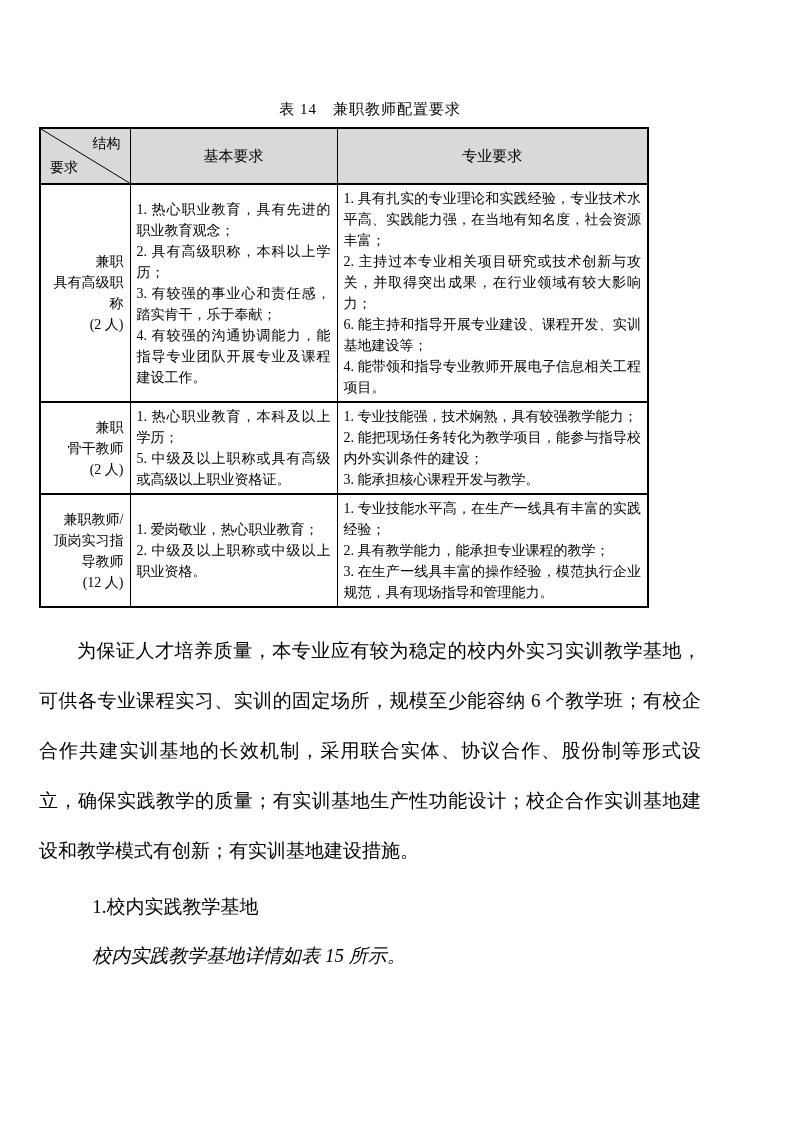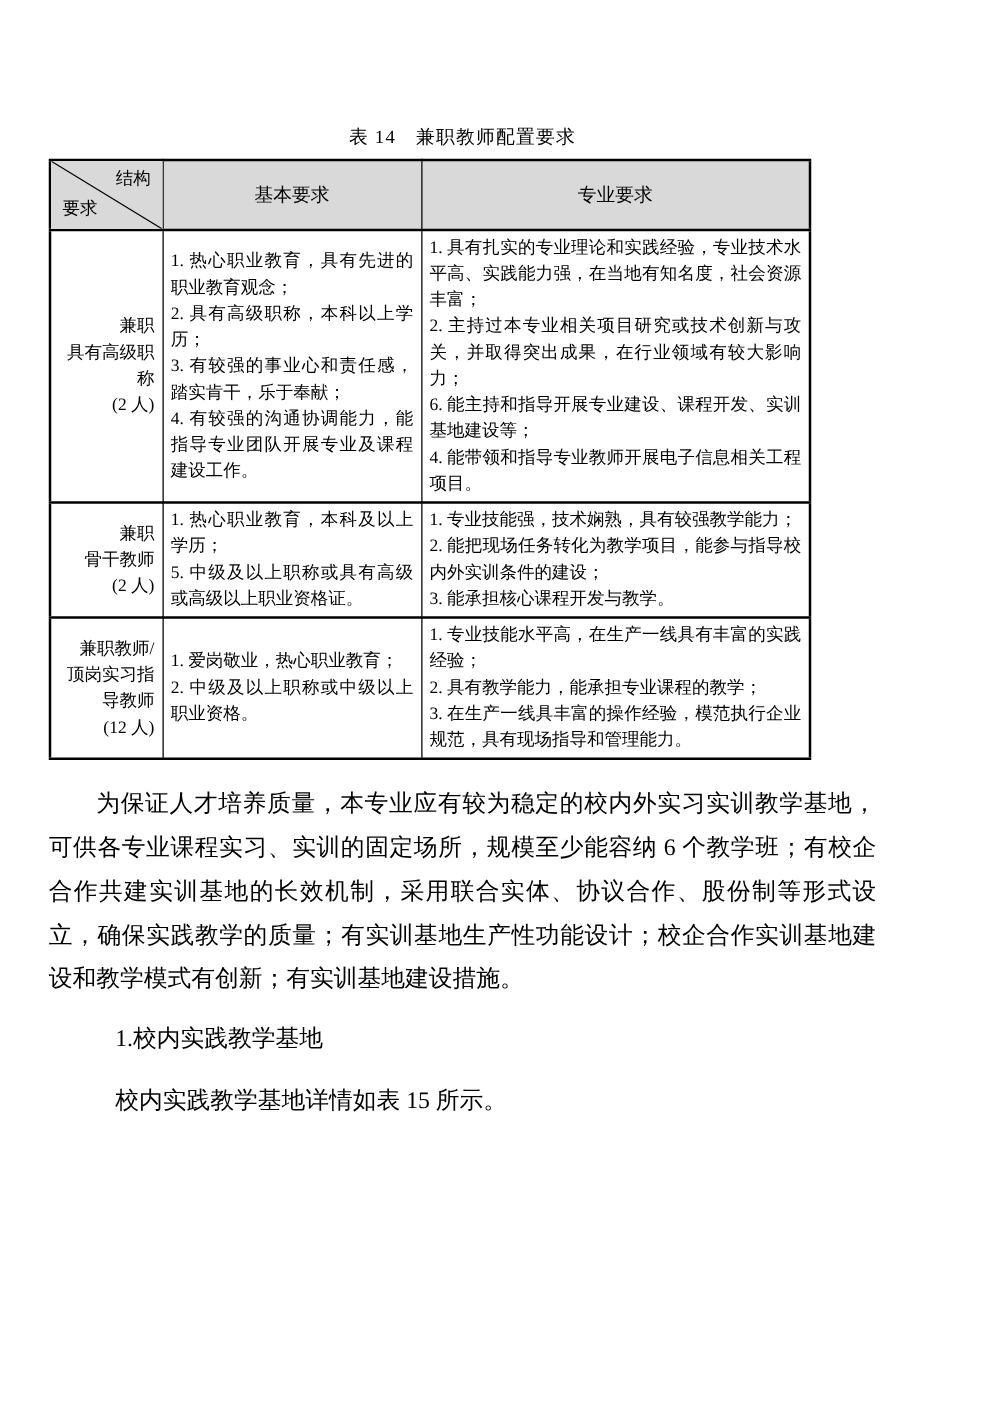--- a/index.html
+++ b/index.html
@@ -72,36 +72,37 @@
   td.role-cell { text-align: right; }
   td.req-cell .req-item { text-align: justify; }
   .section-heading {
     font-family: "Liberation Sans", "DejaVu Sans", sans-serif;
     font-size: 19px;
     font-weight: bold;
     margin: 16px 0 0 62px;
   }
   .body-para {
     font-size: 19px;
-    line-height: 35px;
+    line-height: 50px;
     text-align: justify;
     text-indent: 2em;
     margin-top: 18px;
   }
   .sub-item {
     font-size: 19px;
     line-height: 35px;
     text-indent: 2.8em;
     margin-top: 13px;
   }
   .closing {
     font-size: 19px;
     line-height: 35px;
     text-indent: 2.8em;
     margin-top: 14px;
+    font-style: italic;
   }
 </style>
 </head>
 <body>
 
 <div class="page">
 
   <div class="table-caption">表 14　兼职教师配置要求</div>
 
   <table class="req-table">

